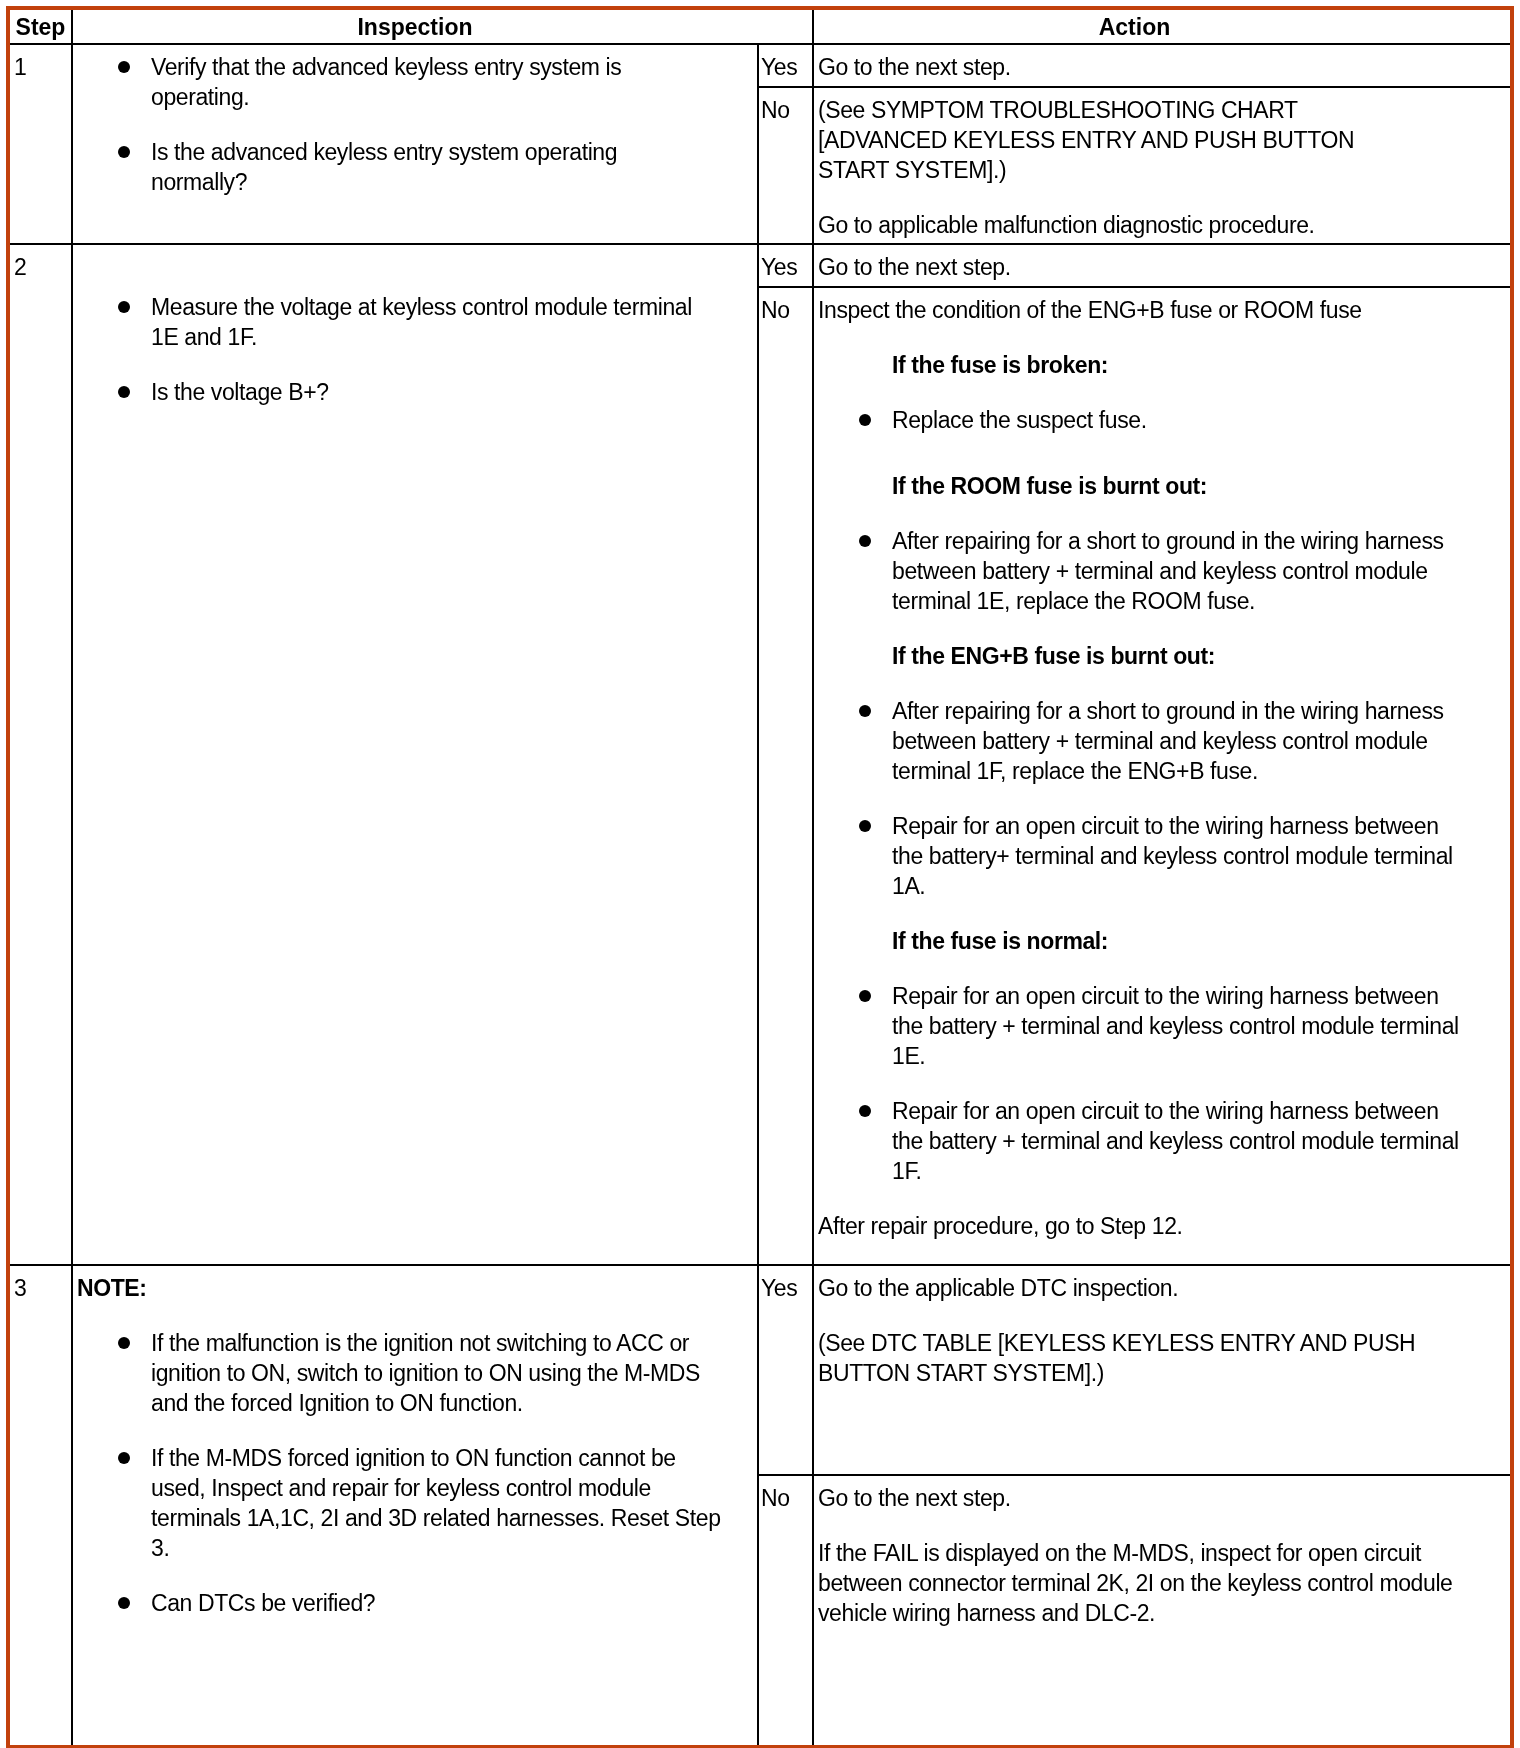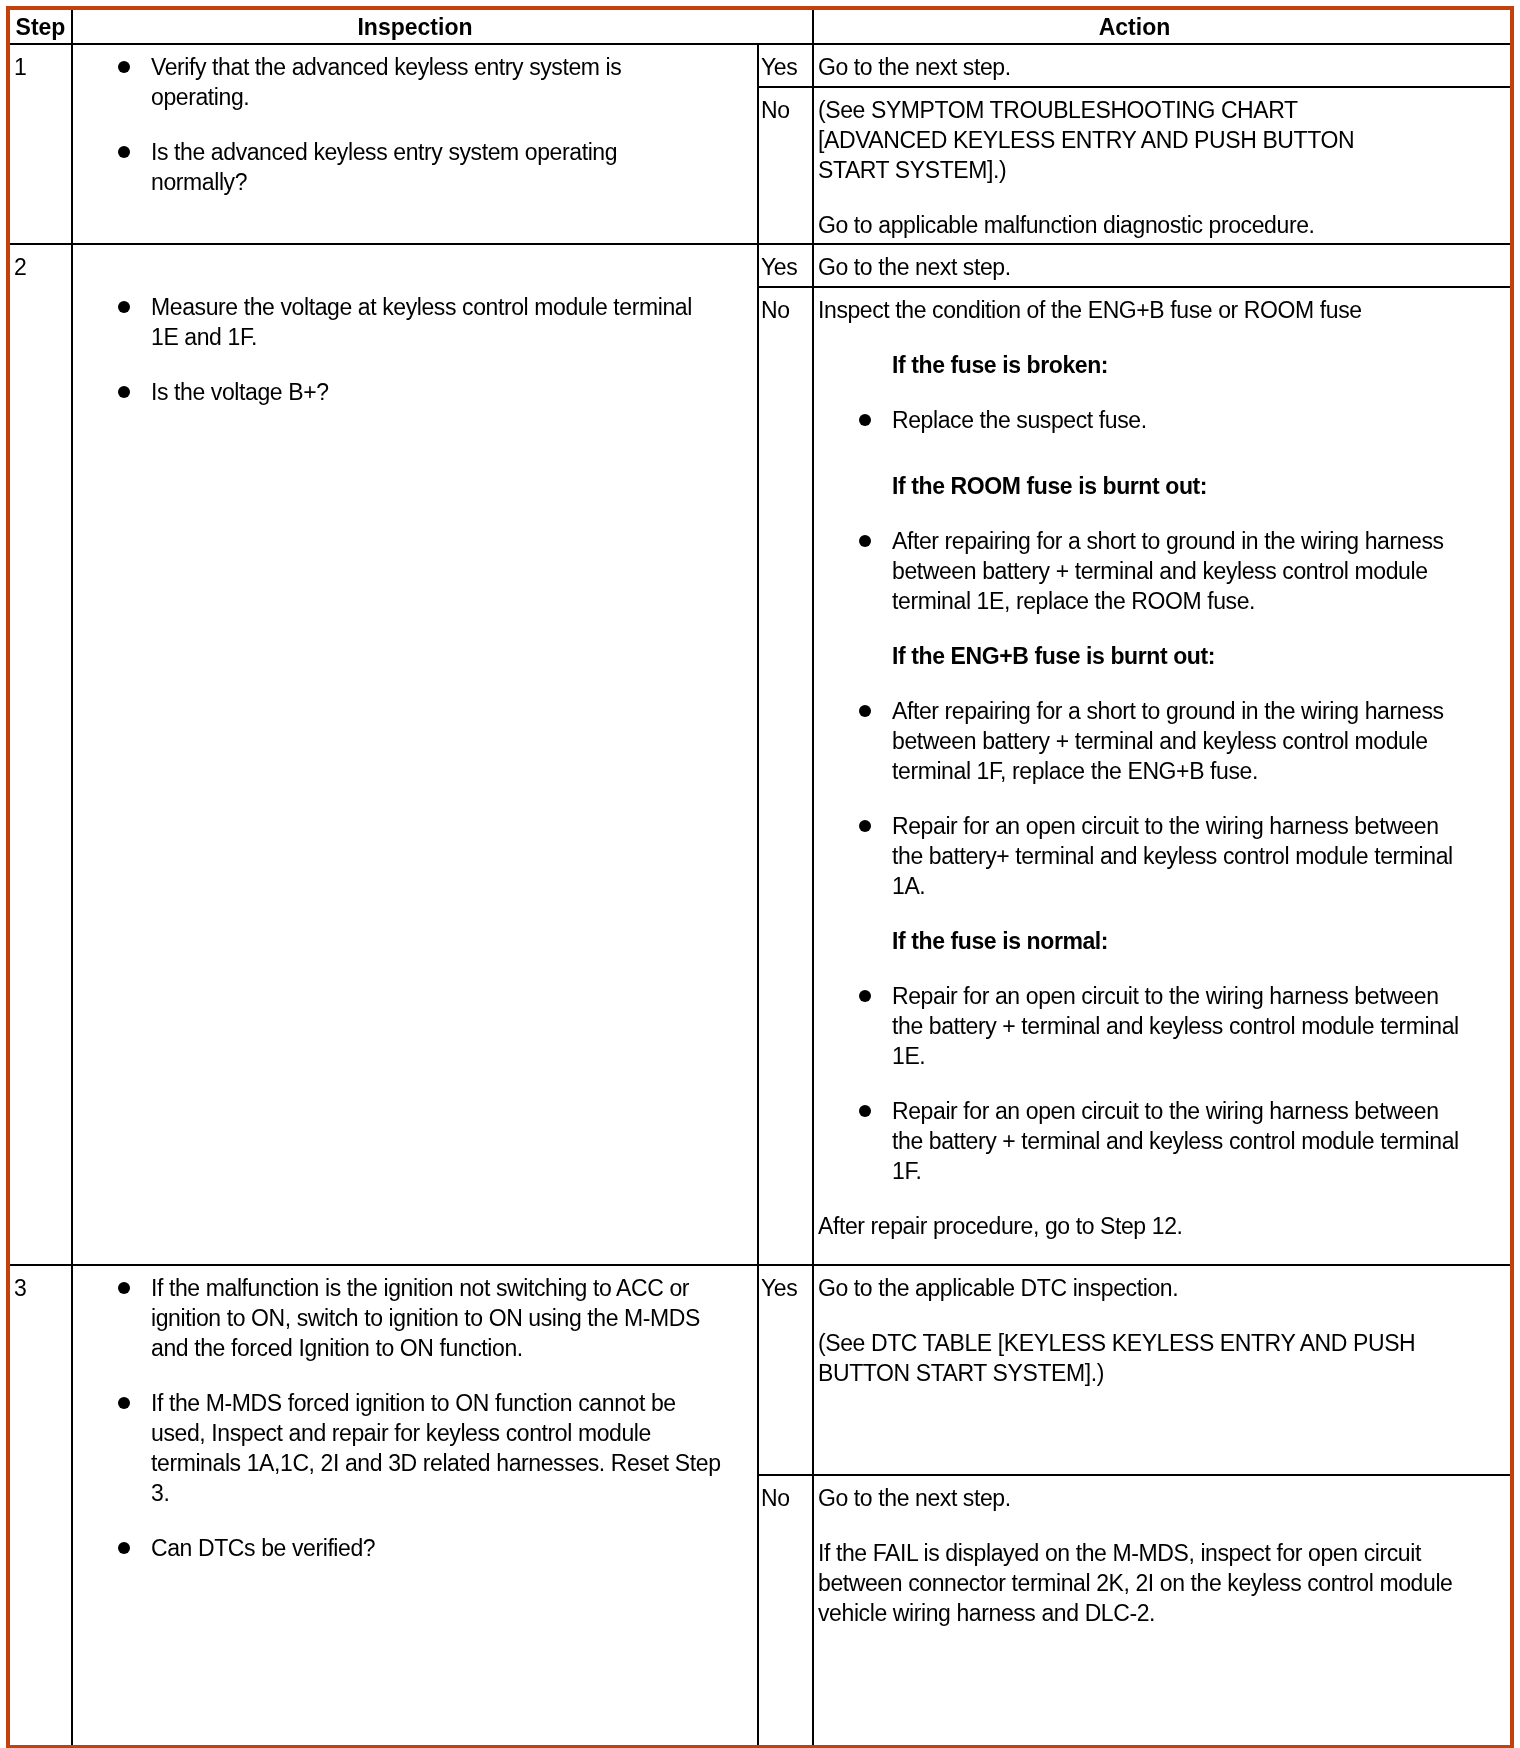--- a/index.html
+++ b/index.html
@@ -78,20 +78,21 @@
       <div class="bul" style="margin-top:25px;"><span class="dot"></span><span>Repair for an open circuit to the wiring harness between the battery+ terminal and keyless control module terminal 1A.</span></div>
       <div class="para bold" style="margin-top:25px;">If the fuse is normal:</div>
       <div class="bul"><span class="dot"></span><span>Repair for an open circuit to the wiring harness between the battery + terminal and keyless control module terminal 1E.</span></div>
       <div class="bul" style="margin-top:25px;"><span class="dot"></span><span>Repair for an open circuit to the wiring harness between the battery + terminal and keyless control module terminal 1F.</span></div>
     </div>
     <div class="para" style="margin-top:25px;">After repair procedure, go to Step 12.</div>
   </div>
 
   <div class="cell txt" style="left:4px; top:1263px;">3</div>
   <div class="cell txt" style="left:67px; top:1263px; width:650px;">
+    <div class="para bold">NOTE:</div>
     <div style="padding-left:74px; width:570px;">
       <div class="bul"><span class="dot"></span><span>If the malfunction is the ignition not switching to ACC or ignition to ON, switch to ignition to ON using the M-MDS and the forced Ignition to ON function.</span></div>
       <div class="bul"><span class="dot"></span><span>If the M-MDS forced ignition to ON function cannot be used, Inspect and repair for keyless control module terminals 1A,1C, 2I and 3D related harnesses. Reset Step 3.</span></div>
       <div class="bul"><span class="dot"></span><span>Can DTCs be verified?</span></div>
     </div>
   </div>
   <div class="cell txt" style="left:751px; top:1263px;">Yes</div>
   <div class="cell txt" style="left:808px; top:1263px; width:650px;">
     <div class="para">Go to the applicable DTC inspection.</div>
     <div class="para">(See DTC TABLE [KEYLESS KEYLESS ENTRY AND PUSH BUTTON START SYSTEM].)</div>

